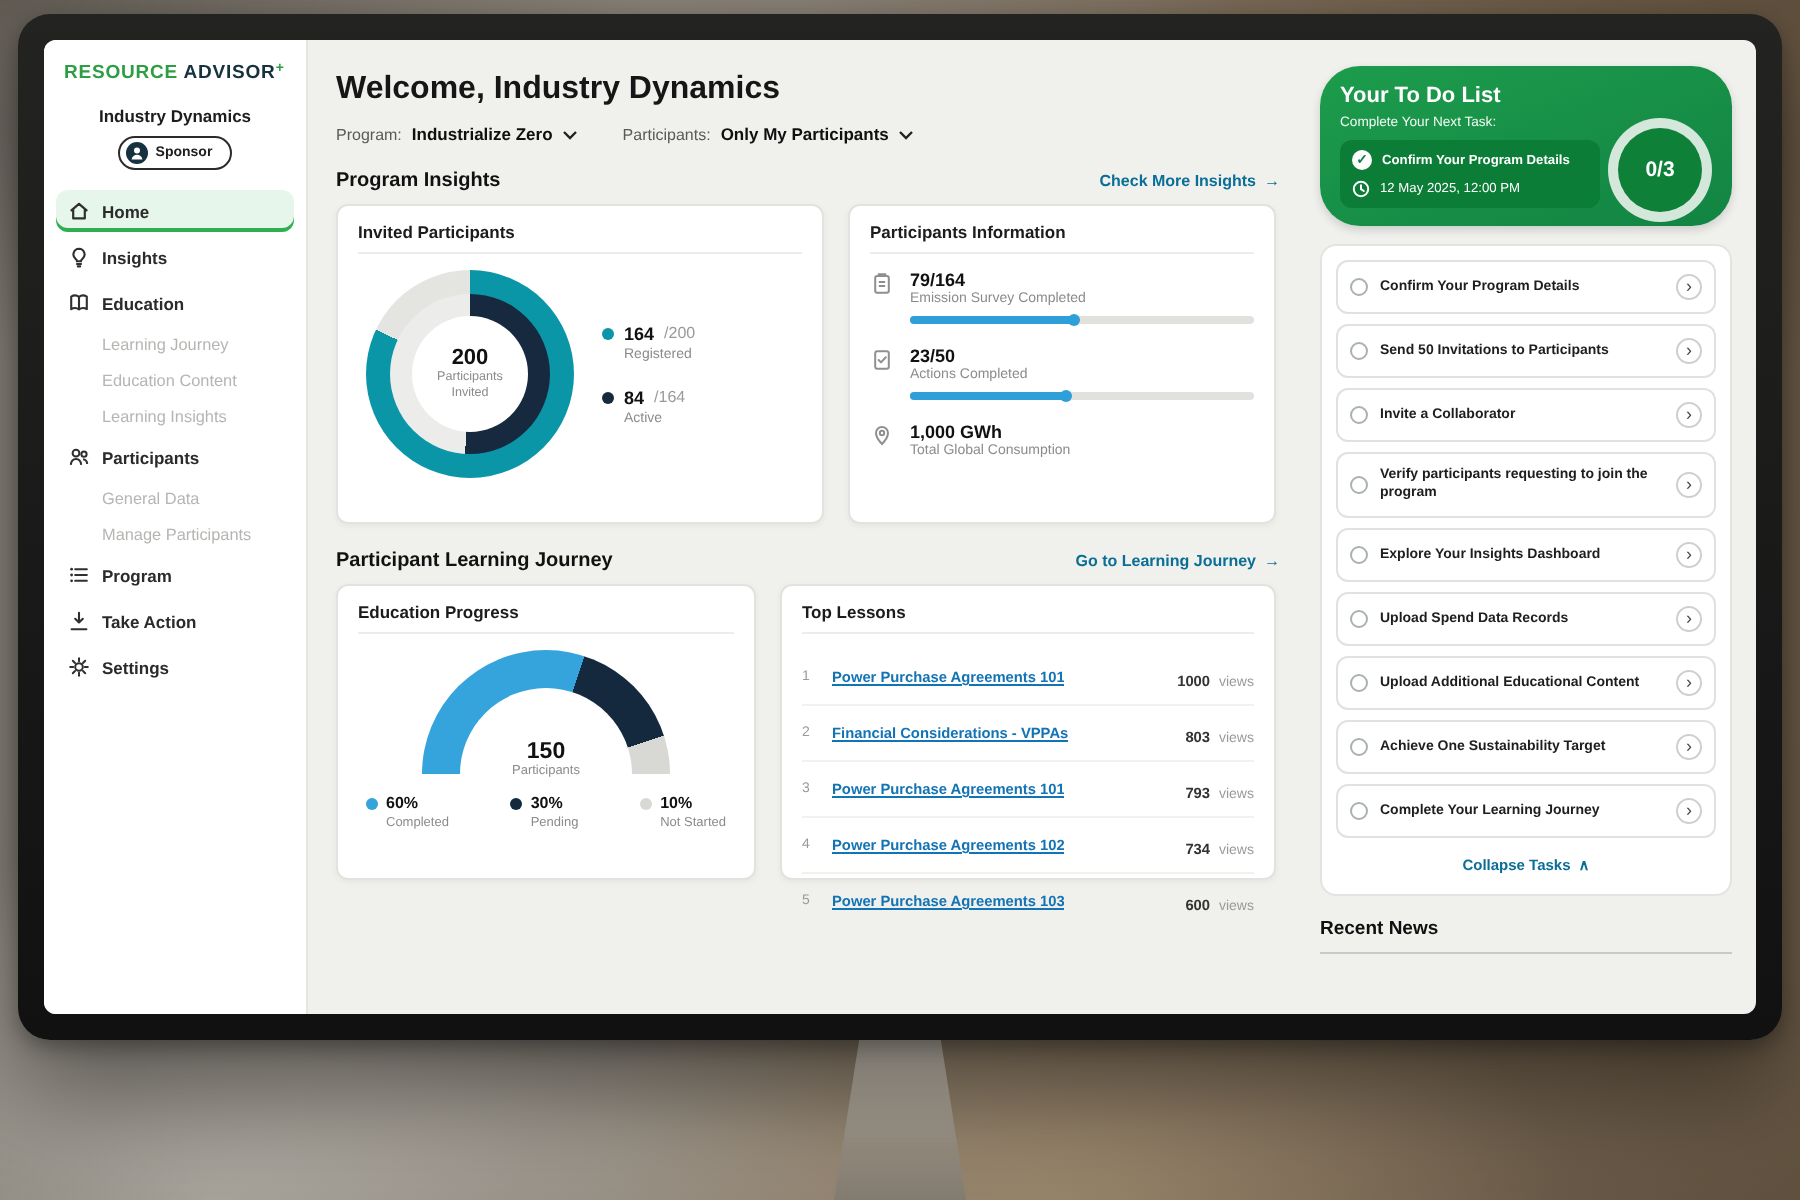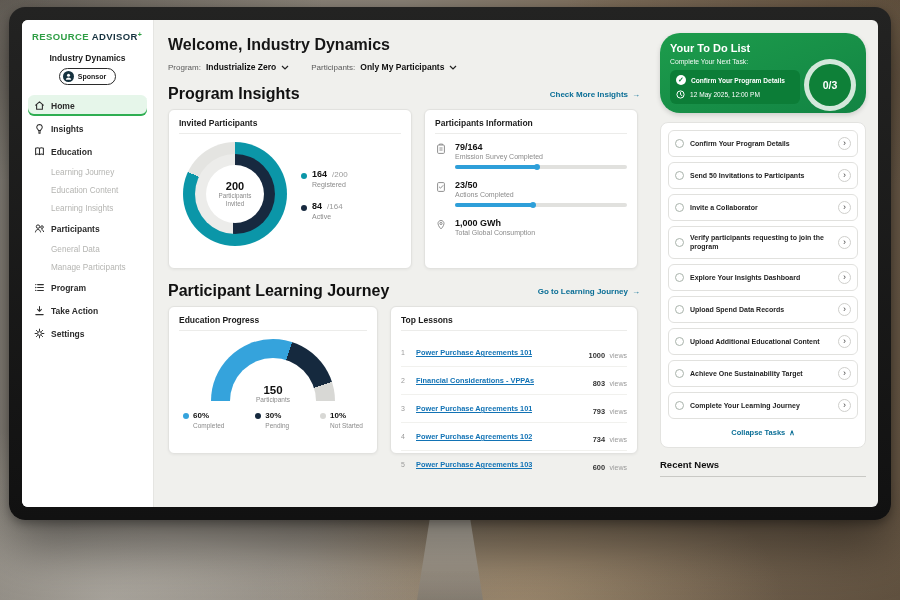--- a/index.html
+++ b/index.html
@@ -39,21 +39,21 @@
   .nav-sub { margin:0 6px; padding:4.5px 6px 4.5px 23px; font-size:8.2px; color:#b5b5b2; cursor:pointer; }
   .nico { width:11px; height:11px; flex:0 0 11px; }
 
   
   .main { flex:1 1 auto; padding:10px 14px 0; min-width:0; }
   .welcome { font-size:16px; font-weight:bold; color:#161616; margin:6px 0 8px; }
   .filters { display:flex; align-items:center; gap:22px; }
   .filter { display:flex; align-items:center; gap:5px; font-size:8px; color:#5a5a5a; cursor:pointer;text-align:center; }
   .filter b { font-size:8.5px; color:#101010; }
   .sec-head { display:flex; align-items:center; justify-content:space-between; margin:13px 0 6px; }
-  .sec-title { font-size:16px; font-weight:bold; color:#111; }
+  .sec-title { font-size:10px; font-weight:bold; color:#111; }
   .sec-link { display:flex; gap:4px; align-items:center; font-size:8px; font-weight:bold; color:#0a6e96; cursor:pointer; }
   .cards { display:flex; gap:12px; }
   .card { background:#fff; border:1px solid #e2e2df; border-radius:6px; padding:8px 10px;
       box-shadow:0 1px 3px rgba(0,0,0,.05); }
   .card-title { font-size:8.5px; font-weight:bold; color:#1c1c1c; padding-bottom:5px;
       border-bottom:1px solid #ececea; margin-bottom:8px; }
 
   .card.invited { width:244px; height:160px; }
   .card.info { width:214px; height:160px; }
   .card.education { width:210px; height:148px; }
@@ -65,21 +65,21 @@
   .ring1 { position:absolute; inset:0; border-radius:50%;
       background:conic-gradient(#0b96a8 0 82%, #e4e4e1 82% 100%); }
   .ring2 { position:absolute; inset:12px; border-radius:50%;
       background:conic-gradient(#17293f 0 51%, #ececea 51% 100%); }
   .hole { position:absolute; inset:23px; border-radius:50%; background:#fff;
       display:flex; flex-direction:column; align-items:center; justify-content:center; text-align:center; }
   .hole .v { font-size:11px; font-weight:bold; color:#111; }
   .hole .l { font-size:6.3px; color:#8b8b8b; line-height:1.25; padding:0 4px; }
   .legend { display:flex; flex-direction:column; gap:13px; }
   .leg-item { display:flex; flex-direction:column; gap:2px; }
-  .leg-top { display:flex; align-items:flex-end; gap:5px; }
+  .leg-top { display:flex; align-items:center; gap:5px; }
   .dot { width:6px; height:6px; border-radius:50%; flex:0 0 6px; }
   .leg-top b { font-size:9px; color:#111; }
   .leg-top span { font-size:8px; color:#9a9a9a; }
   .leg-label { font-size:7px; color:#8b8b8b; padding-left:11px; }
 
   
   .info-row { display:flex; gap:8px; margin-bottom:11px; }
   .iico { width:12px; height:12px; flex:0 0 12px; margin-top:1px; }
   .info-body { flex:1; }
   .info-val { font-size:9px; font-weight:bold; color:#111; }

